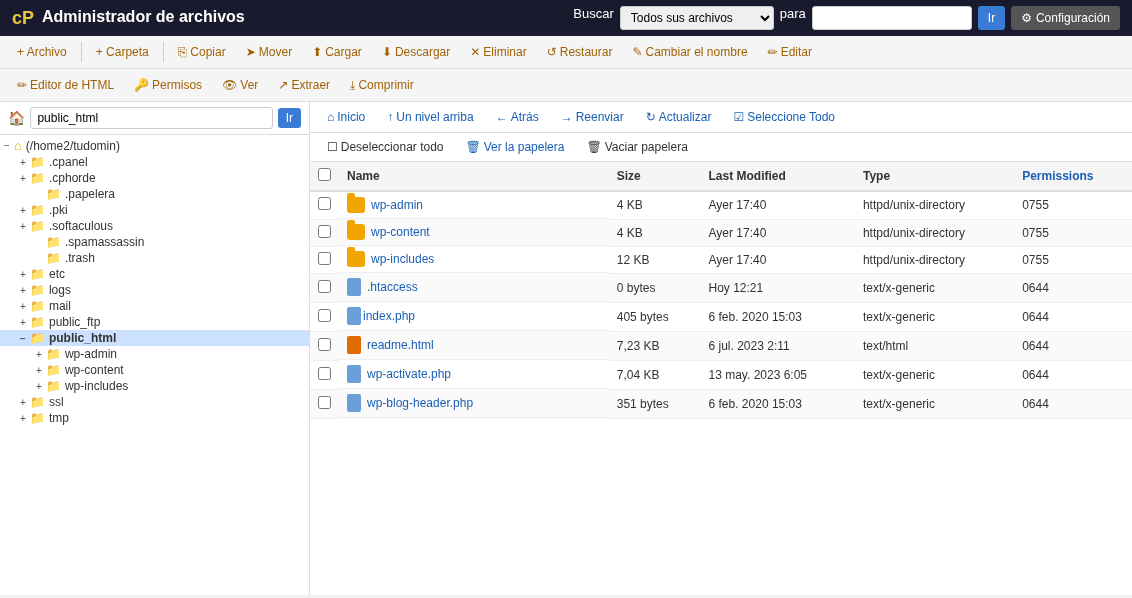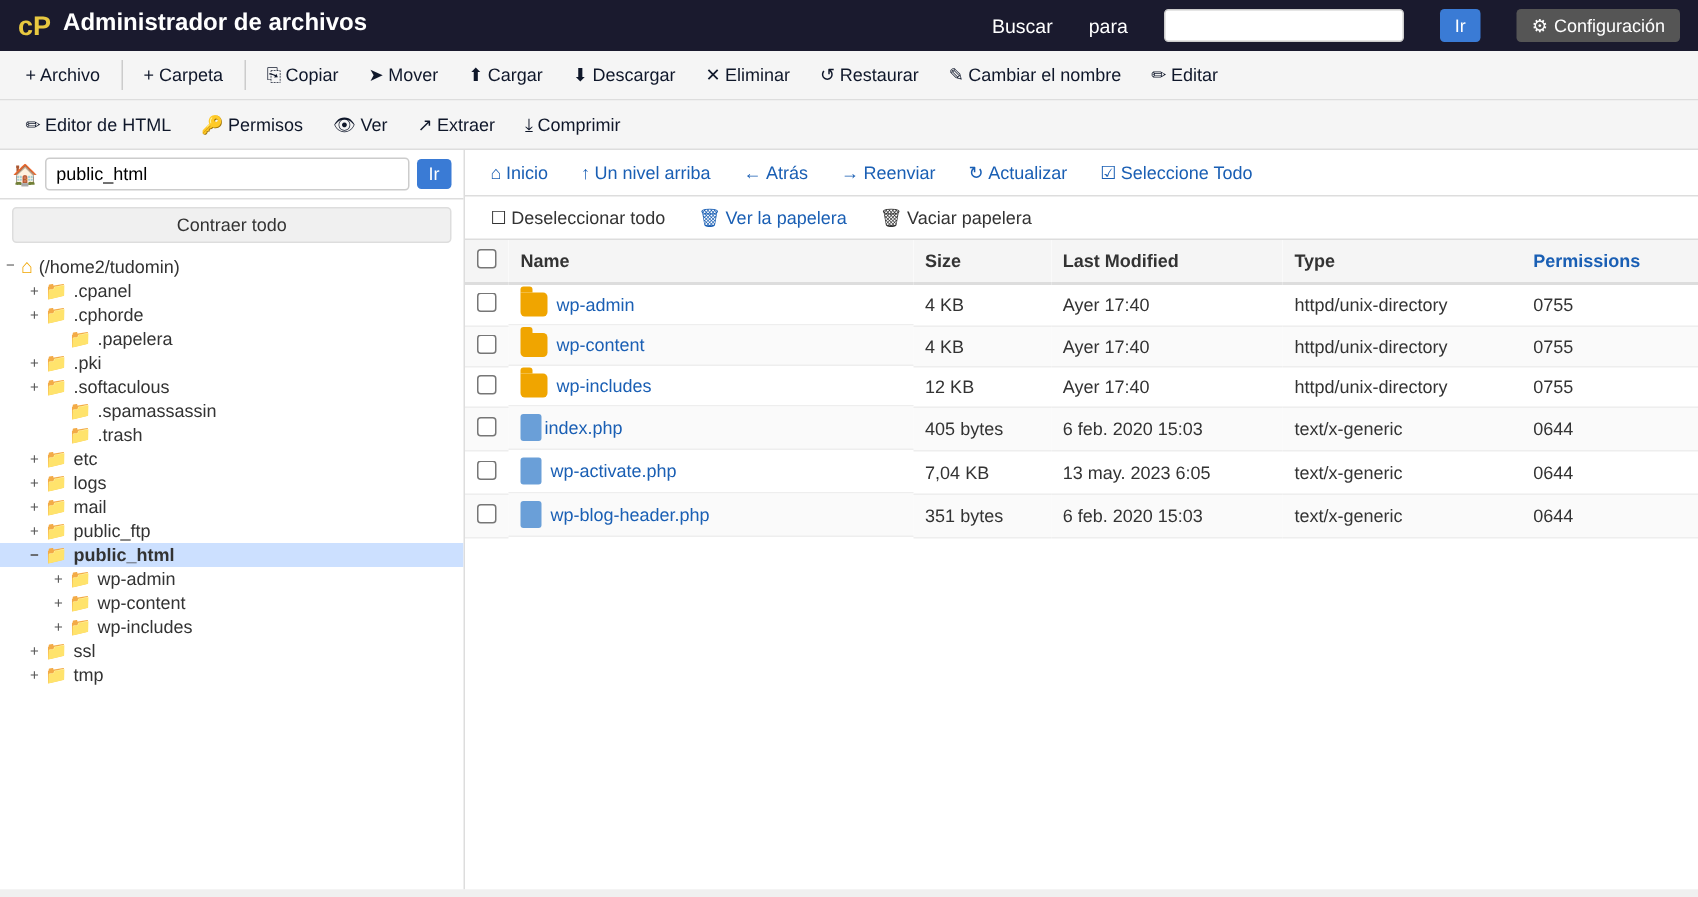--- a/index.html
+++ b/index.html
@@ -21,22 +21,21 @@
       font-size: 16px;
       font-weight: bold;
     }
     .logo-icon {
       color: #e8c840;
       font-size: 18px;
     }
     .search-area {
       margin-left: auto;
       display: flex;
-      align-items: center;
-      gap: 24px;
+      gap: 6px;
     }
     .search-area label { font-size: 13px; }
     .search-area select {
       padding: 3px 6px;
       font-size: 12px;
       border: 1px solid #ccc;
       border-radius: 3px;
     }
     .search-area input {
       padding: 3px 8px;
@@ -77,21 +76,21 @@
       align-items: center;
       gap: 2px;
     }
     .toolbar-btn {
       background: none;
       border: 1px solid transparent;
       padding: 3px 8px;
       cursor: pointer;
       font-size: 12px;
       border-radius: 3px;
-      color: #0f172a;
+      color: #a16207;
       display: flex;
       align-items: center;
       gap: 3px;
     }
     .toolbar-sep { width: 1px; background: #ccc; height: 20px; margin: 0 3px; }
 
     
     .main-area {
       display: flex;
       height: calc(598px - 105px);
@@ -279,20 +278,24 @@
 </head>
 <body>
 
 <div class="top-header">
   <div class="logo-area">
     <span class="logo-icon">cP</span>
     <span>Administrador de archivos</span>
   </div>
   <div class="search-area">
     <label>Buscar</label>
+    <select>
+      <option>Todos sus archivos</option>
+      <option>Solo en este directorio</option>
+    </select>
     <label>para</label>
     <input type="text" style="">
     <button class="btn-ir">Ir</button>
     <button class="btn-config">
       <span>⚙</span>
       <span>Configuración</span>
     </button>
   </div>
 </div>
 
@@ -359,21 +362,20 @@
 </div>
 
 <div class="main-area">
 
   <div class="left-panel">
     <div class="path-bar">
       <span class="home-icon">🏠</span>
       <input type="text" value="public_html" style="">
       <button class="btn-go">Ir</button>
     </div>
-    <div class="collapse-btn">Contraer todo</div>
 
     <div class="file-tree">
 
       <div class="tree-row">
         <span class="expand-icon">−</span>
         <span class="t-folder">⌂</span>
         <span>(/home2/tudomin)</span>
       </div>
 
       <div id="tree-container">
@@ -551,27 +553,49 @@
                 <div class="file-icon-folder"></div>
                 <span class="file-name-link">wp-includes</span>
               </td>
               <td>12 KB</td>
               <td>Ayer 17:40</td>
               <td>httpd/unix-directory</td>
               <td>0755</td>
             </tr>
             <tr>
               <td class="checkbox-cell"><input type="checkbox" style=""></td>
+              <td style="display: flex; align-items: center; gap: 6px; min-width: 200px;">
+                <div class="file-icon-doc"></div>
+                <span class="file-name-link">.htaccess</span>
+              </td>
+              <td>0 bytes</td>
+              <td>Hoy 12:21</td>
+              <td>text/x-generic</td>
+              <td>0644</td>
+            </tr>
+            <tr>
+              <td class="checkbox-cell"><input type="checkbox" style=""></td>
               <td style="display: flex; align-items: center; gap: 2px; min-width: 200px;">
                 <div class="file-icon-doc"></div>
                 <span class="file-name-link">index.php</span>
               </td>
               <td>405 bytes</td>
               <td>6 feb. 2020 15:03</td>
               <td>text/x-generic</td>
+              <td>0644</td>
+            </tr>
+            <tr>
+              <td class="checkbox-cell"><input type="checkbox" style=""></td>
+              <td style="display: flex; align-items: center; gap: 6px; min-width: 200px;">
+                <div class="file-icon-html"></div>
+                <span class="file-name-link">readme.html</span>
+              </td>
+              <td>7,23 KB</td>
+              <td>6 jul. 2023 2:11</td>
+              <td>text/html</td>
               <td>0644</td>
             </tr>
             <tr>
               <td class="checkbox-cell"><input type="checkbox" style=""></td>
               <td style="display: flex; align-items: center; gap: 6px; min-width: 200px;">
                 <div class="file-icon-doc"></div>
                 <span class="file-name-link">wp-activate.php</span>
               </td>
               <td>7,04 KB</td>
               <td>13 may. 2023 6:05</td>

